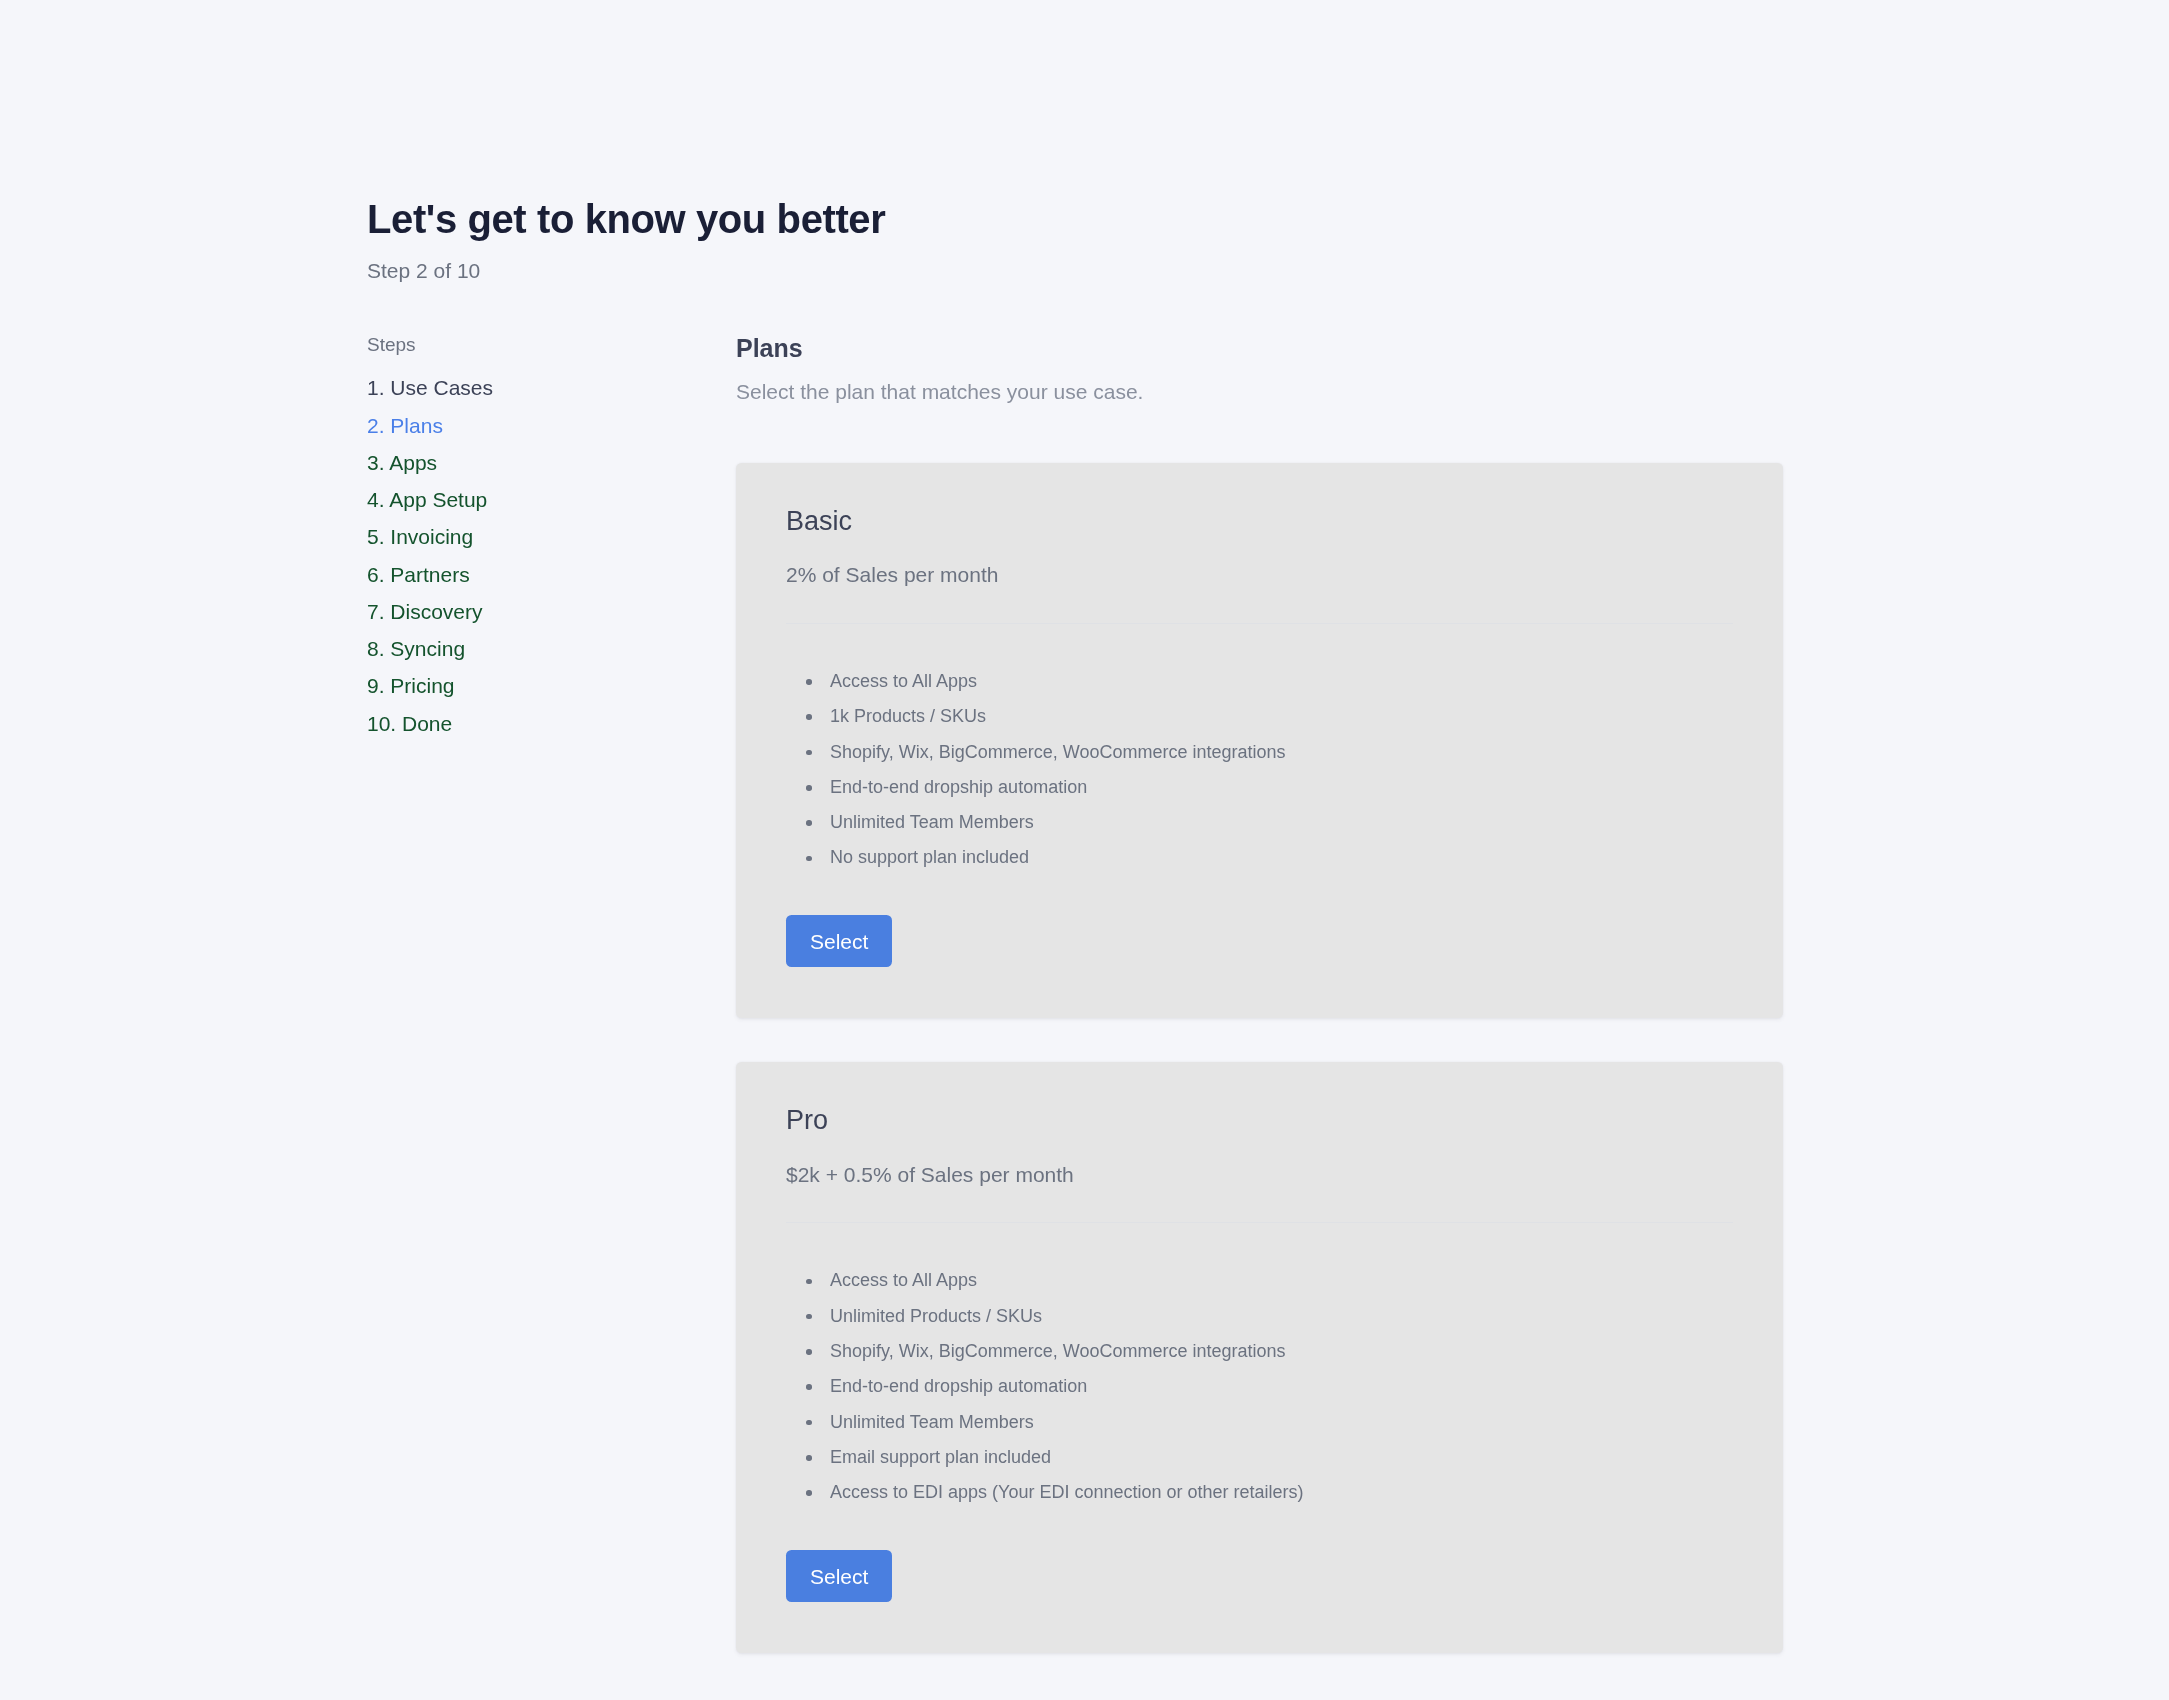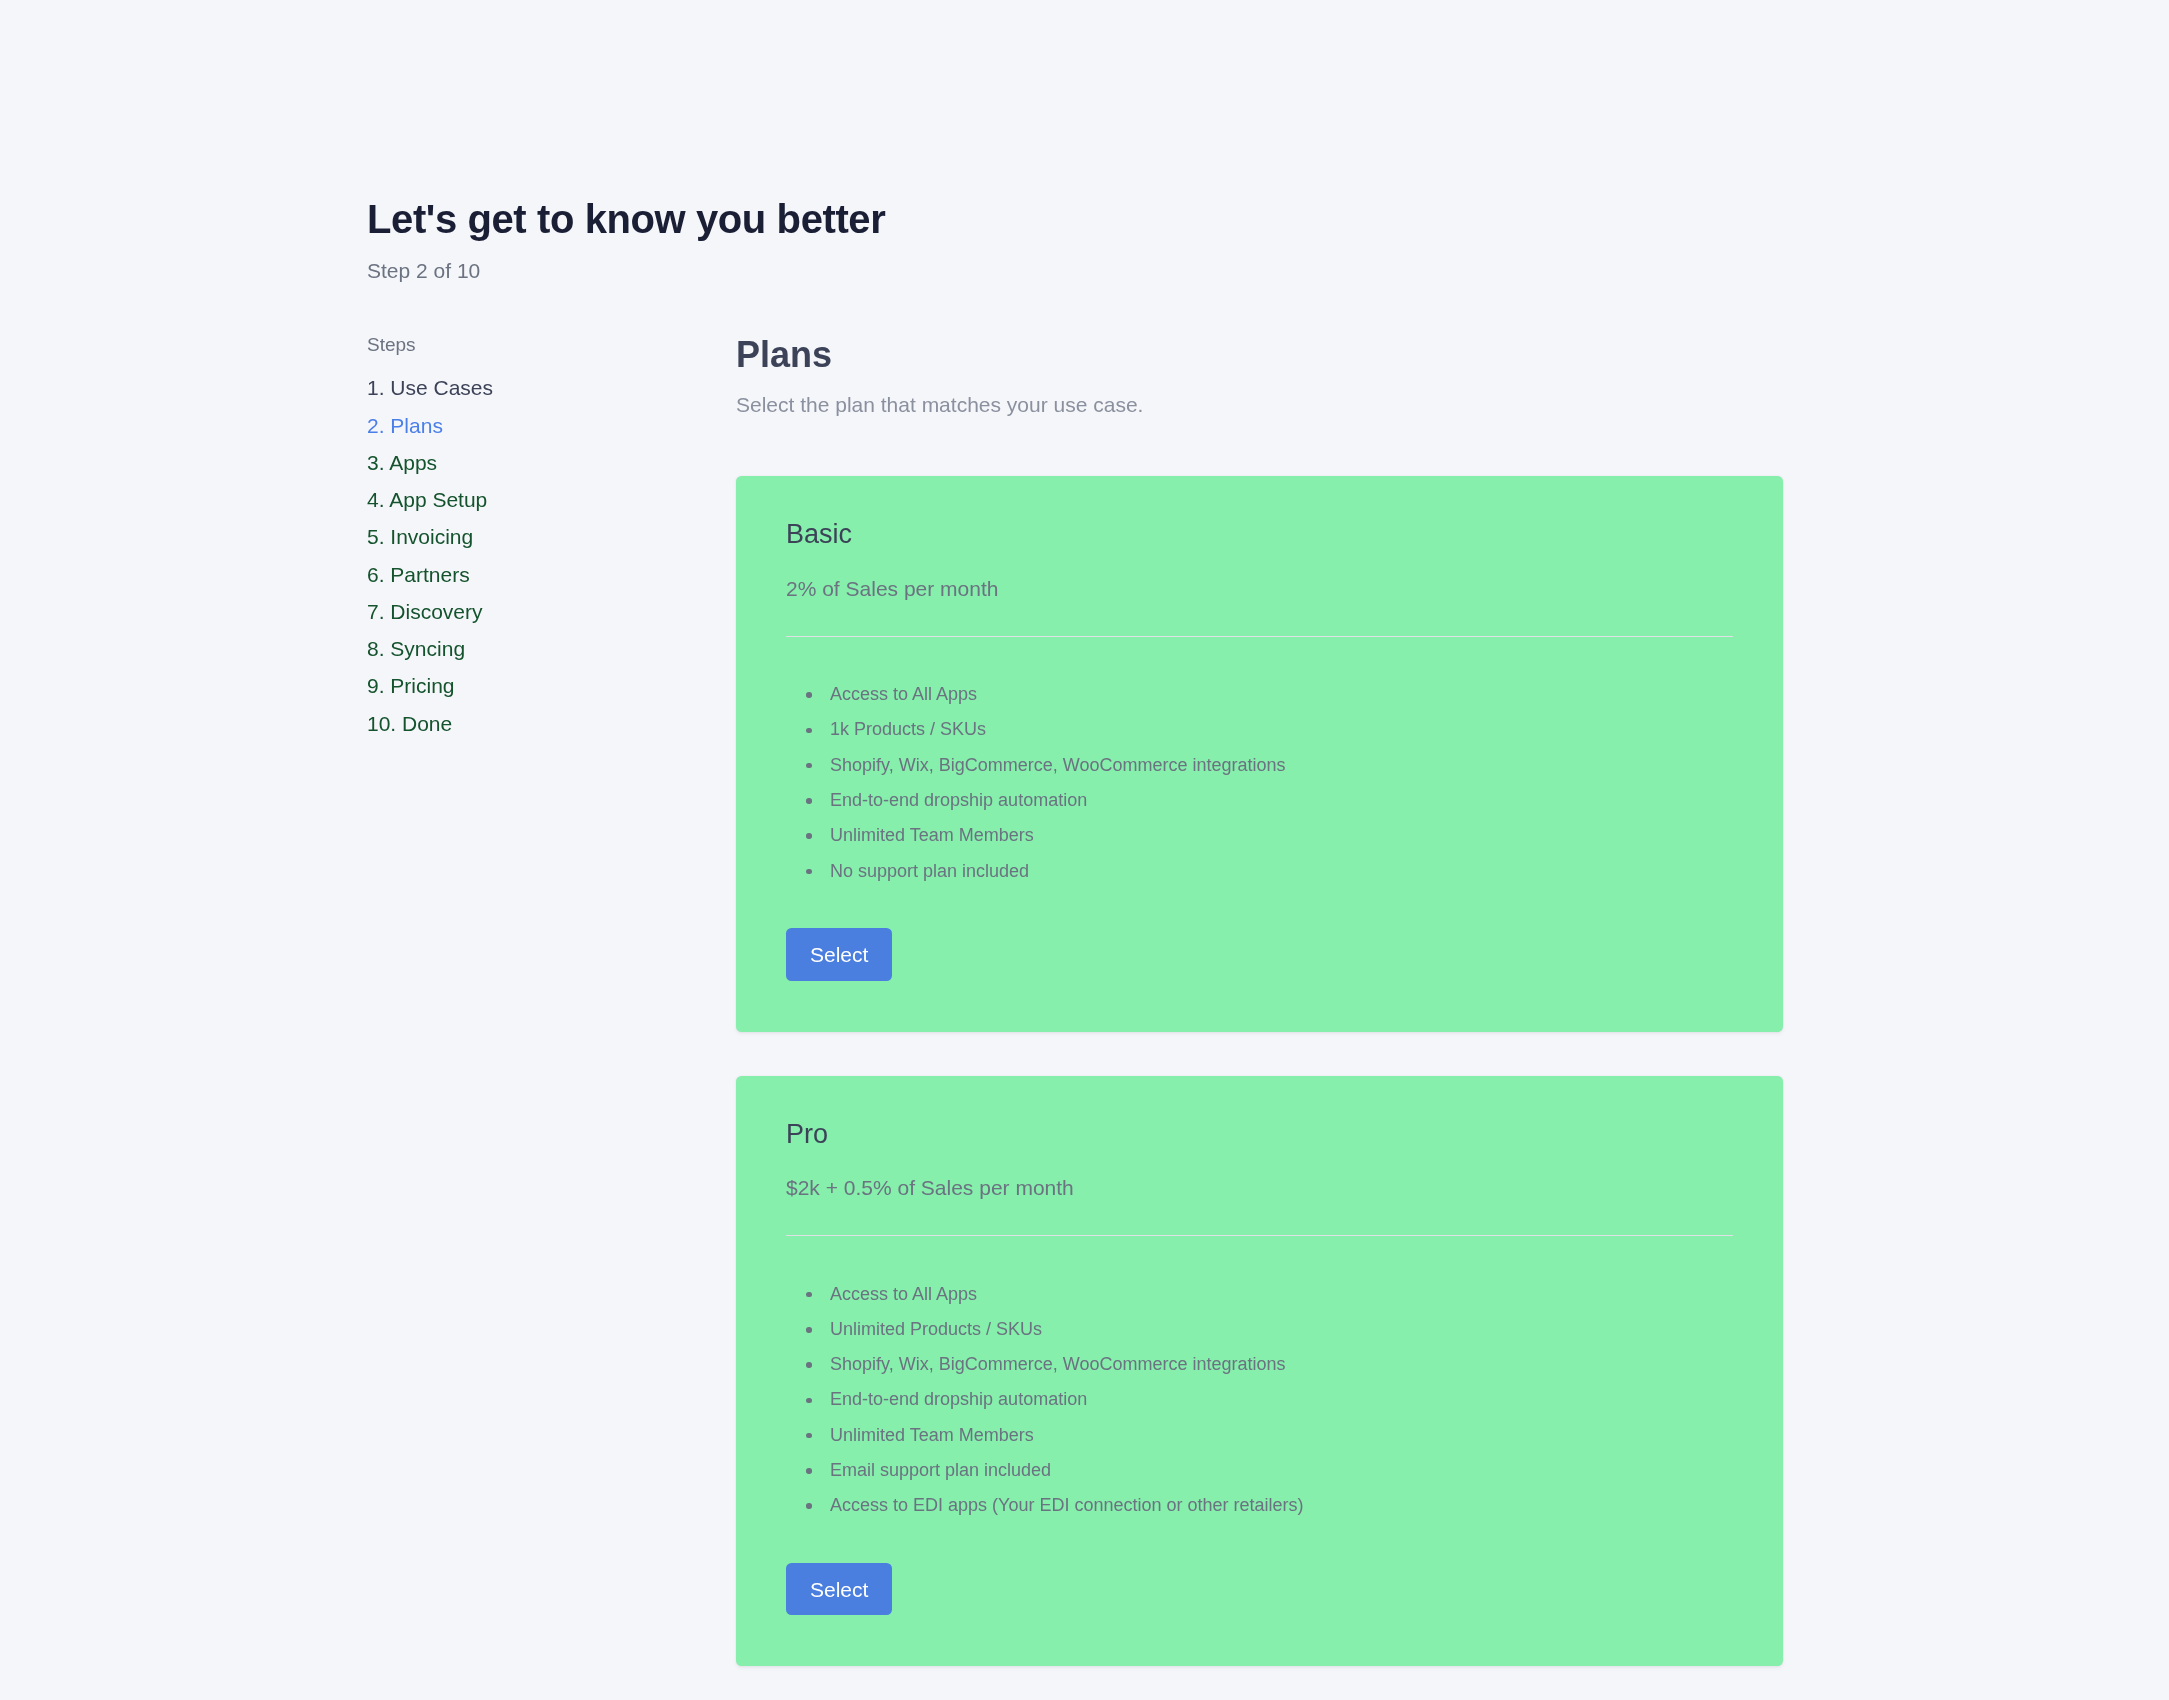--- a/index.html
+++ b/index.html
@@ -69,37 +69,37 @@
   .step-item.current { color: #4a7fe8; }
 
   
   .main {
     position: absolute;
     left: 369px;
     top: 0;
     width: 1065px;
   }
   .section-title {
-    font-size: 36px;
+    font-size: 25px;
     color: #3c4257;
     line-height: 1.2;
   }
   .section-sub {
     margin-top: 14.7px;
     font-size: 21px;
     color: #8a909e;
     line-height: 1.3;
   }
 
   
   .cards { margin-top: 58px; }
 
   .card {
     width: 1047px;
-    background: #86efac;
+    background: #e5e5e5;
     border-radius: 5.5px;
     box-shadow: 0 1.8px 4.6px rgba(60, 66, 87, 0.06),
                 0 0.9px 1.8px rgba(60, 66, 87, 0.05);
     padding: 42px 50px 51px 50px;
     margin-bottom: 44px;
   }
 
   .plan-name {
     font-size: 27px;
     color: #3c4257;

